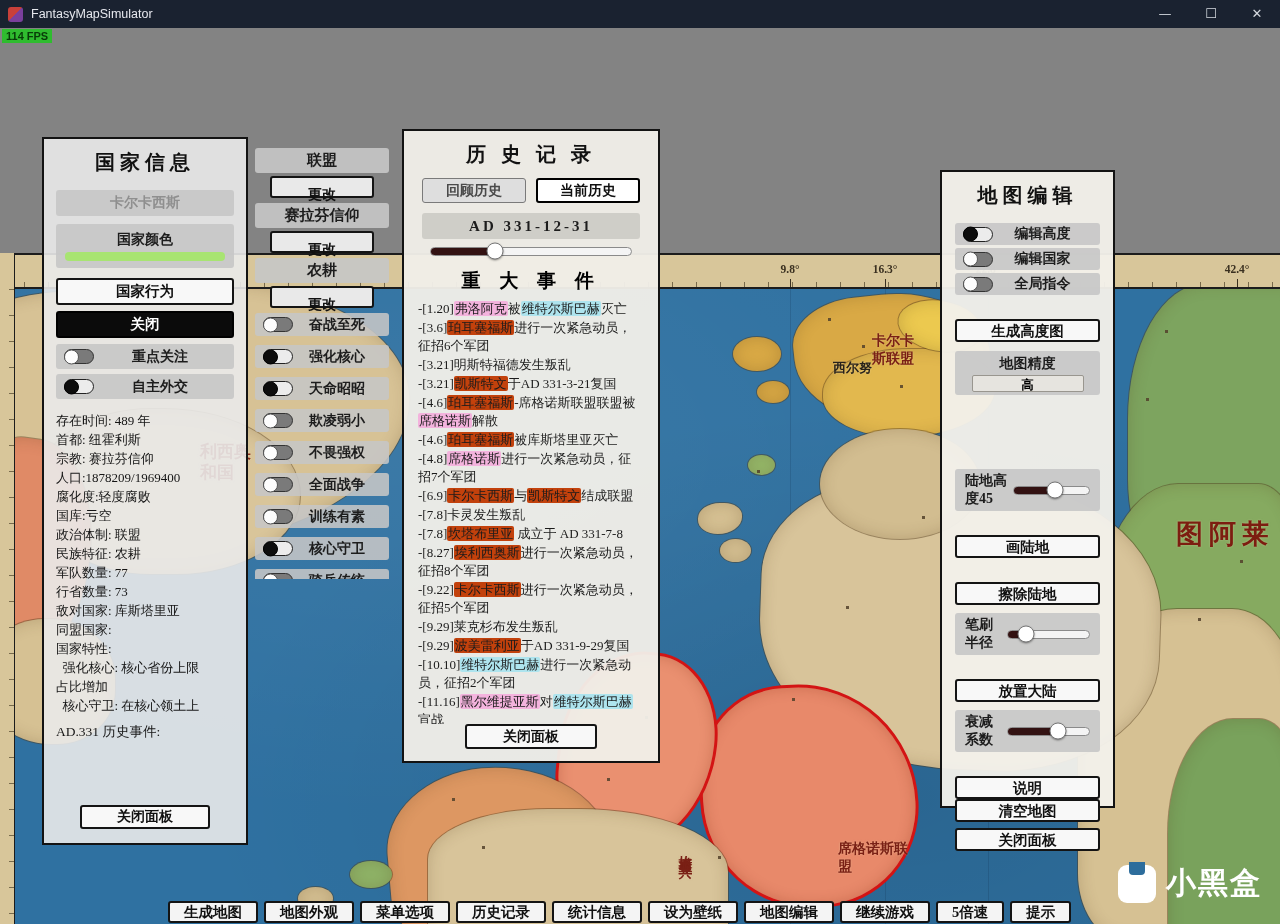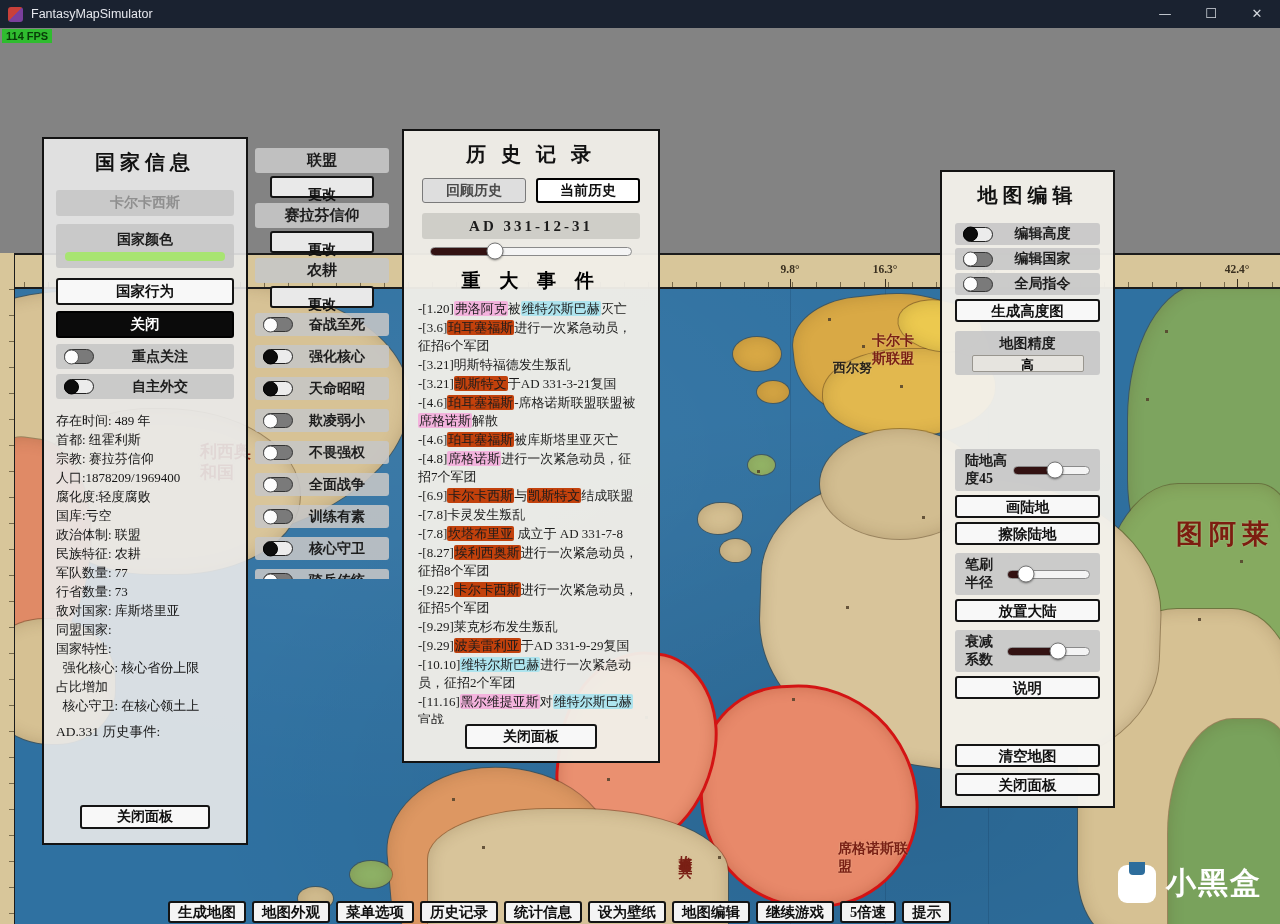--- a/index.html
+++ b/index.html
@@ -87,33 +87,33 @@
   .event{margin-bottom:1px;}
   .h{padding:0 1px;border-radius:2px;}
   .h-pink{background:#f3b3dd;}
   .h-cyan{background:#aee4ee;}
   .h-yellow{background:#c2410c;}
   #history-close{margin-top:auto;margin-bottom:6px;align-self:center;width:132px;height:25px;font-size:14px;}
   
   #mapedit-panel{left:940px;top:170px;width:175px;height:638px;background:rgba(242,240,234,.96);padding:6px 13px;}
   #mapedit-toggles{margin-top:8px;display:flex;flex-direction:column;gap:3px;}
   .me-toggle{height:22px;}
-  .me-btn{height:23px;margin-top:4px;}
+  .me-btn{height:23px;margin-top:24px;}
   .me-chip{flex-direction:row;height:38px;justify-content:center;gap:3px;padding:2px 10px;margin-top:8px;}
   .me-chip .slider{width:118px;}
   .chip-label{font-size:14px;font-weight:bold;}
   .inner-btn{width:112px;height:17px;background:#e6e4df;border:1px solid #99968f;border-radius:2px;
       font-size:12.5px;font-weight:bold;text-align:center;line-height:17px;font-family:inherit;}
   #precision-chip{flex-direction:column;height:40px;gap:2px;padding:2px 10px;margin-top:9px;}
   #land-chip{margin-top:74px;}
   #clear-btn{margin-top:auto;}
   #mapedit-close{margin-top:6px;margin-bottom:4px;}
   
   #bottom-bar{position:absolute;left:168px;bottom:1px;display:flex;gap:6px;z-index:30;}
-  .bottom-btn{height:22px;padding:0 8px;background:#f4f4f4;font-size:14.5px;line-height:18px;}
+  .bottom-btn{height:22px;padding:0 14px;background:#f4f4f4;font-size:14.5px;line-height:18px;}
   
   #watermark{position:absolute;right:18px;bottom:20px;display:flex;align-items:center;z-index:25;}
   #wm-logo{width:38px;height:38px;background:#fff;border-radius:9px;position:relative;margin-right:10px;}
   #wm-logo::before{content:"";position:absolute;left:50%;top:-3px;transform:translateX(-50%);
       width:16px;height:13px;background:#2d6d9c;border-radius:0 0 4px 4px;}
   #wm-text{color:#fff;font-size:30px;font-weight:bold;font-family:"Liberation Sans",sans-serif;letter-spacing:2px;}
 </style>
 </head>
 <body>
 

